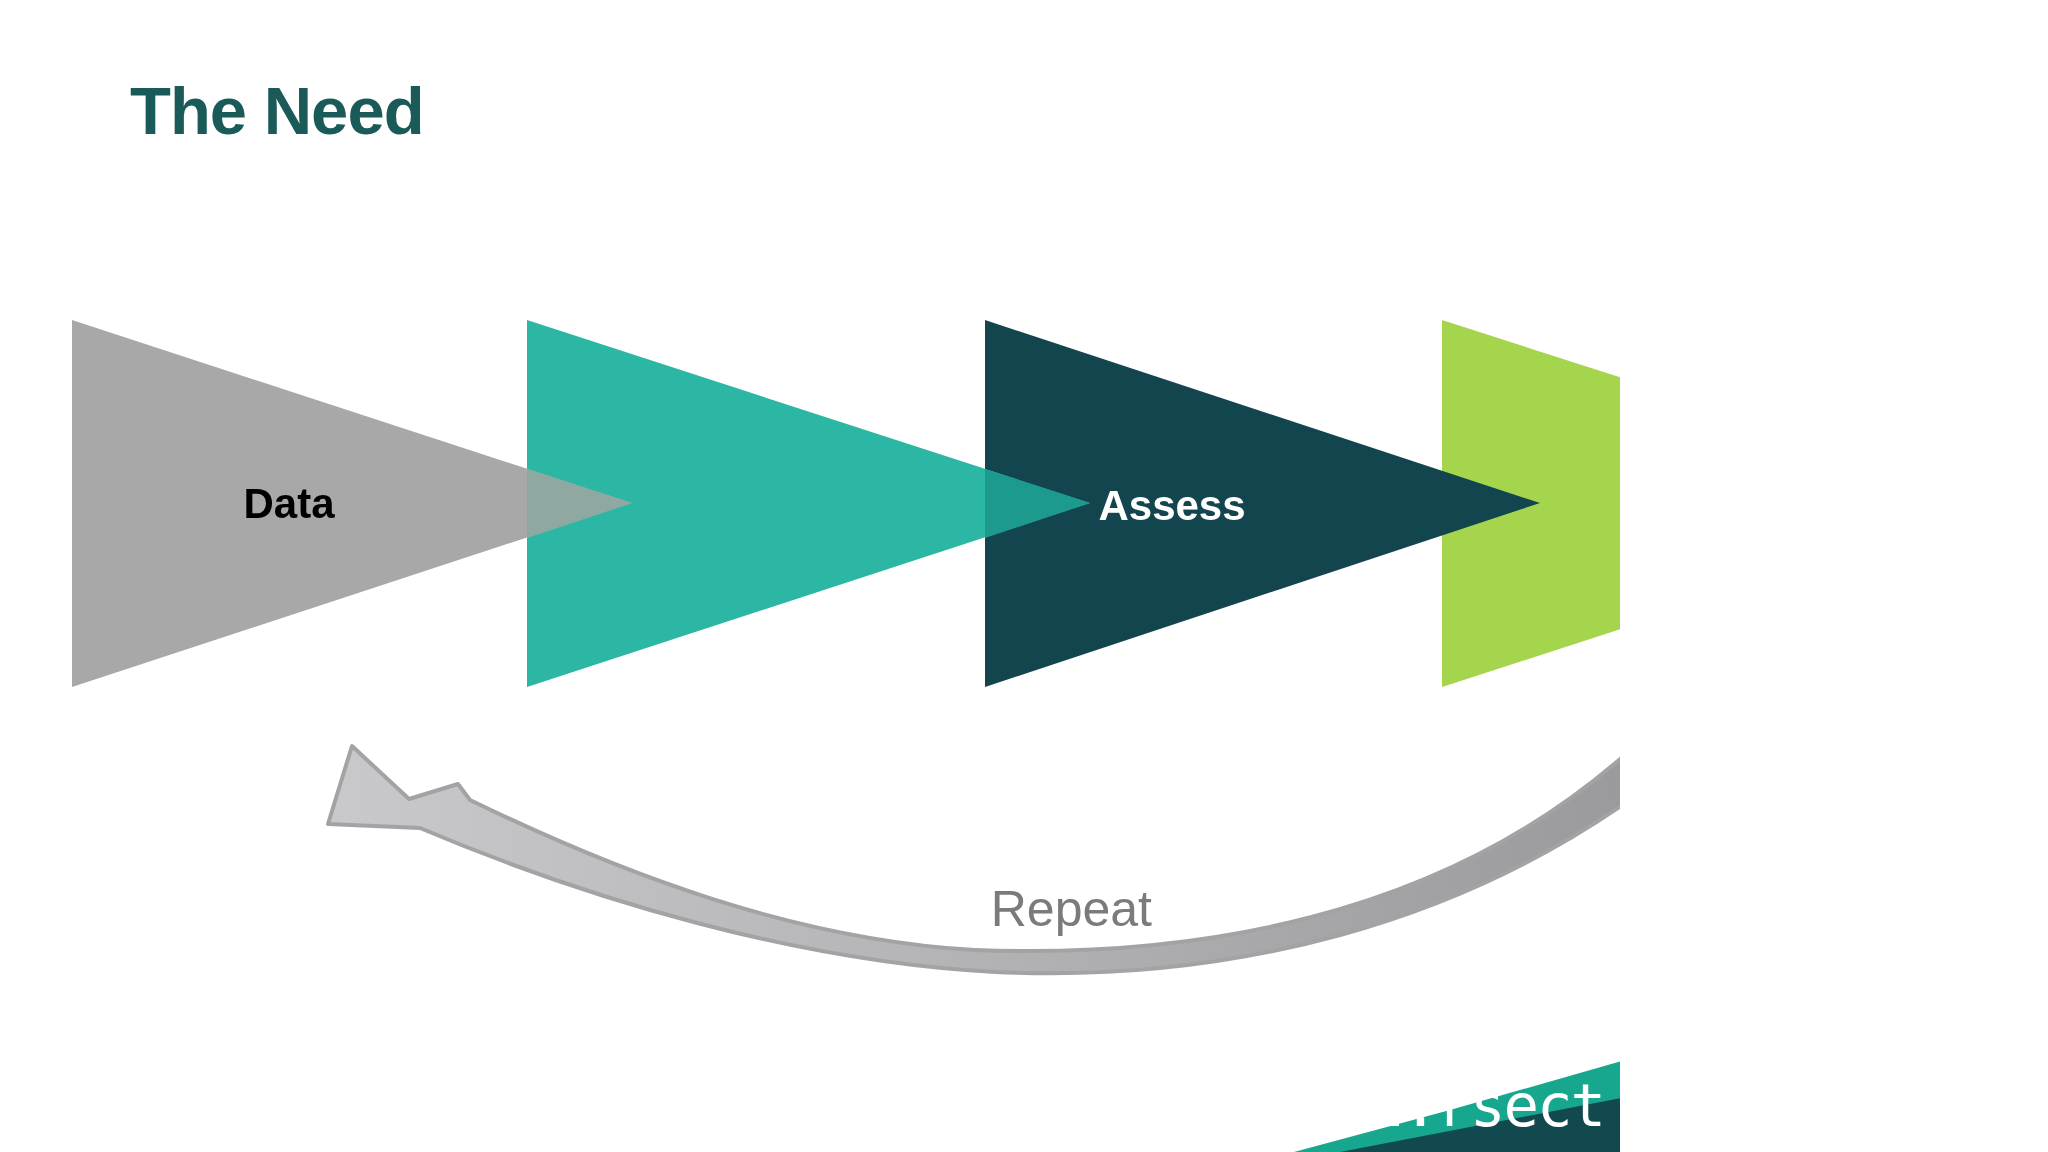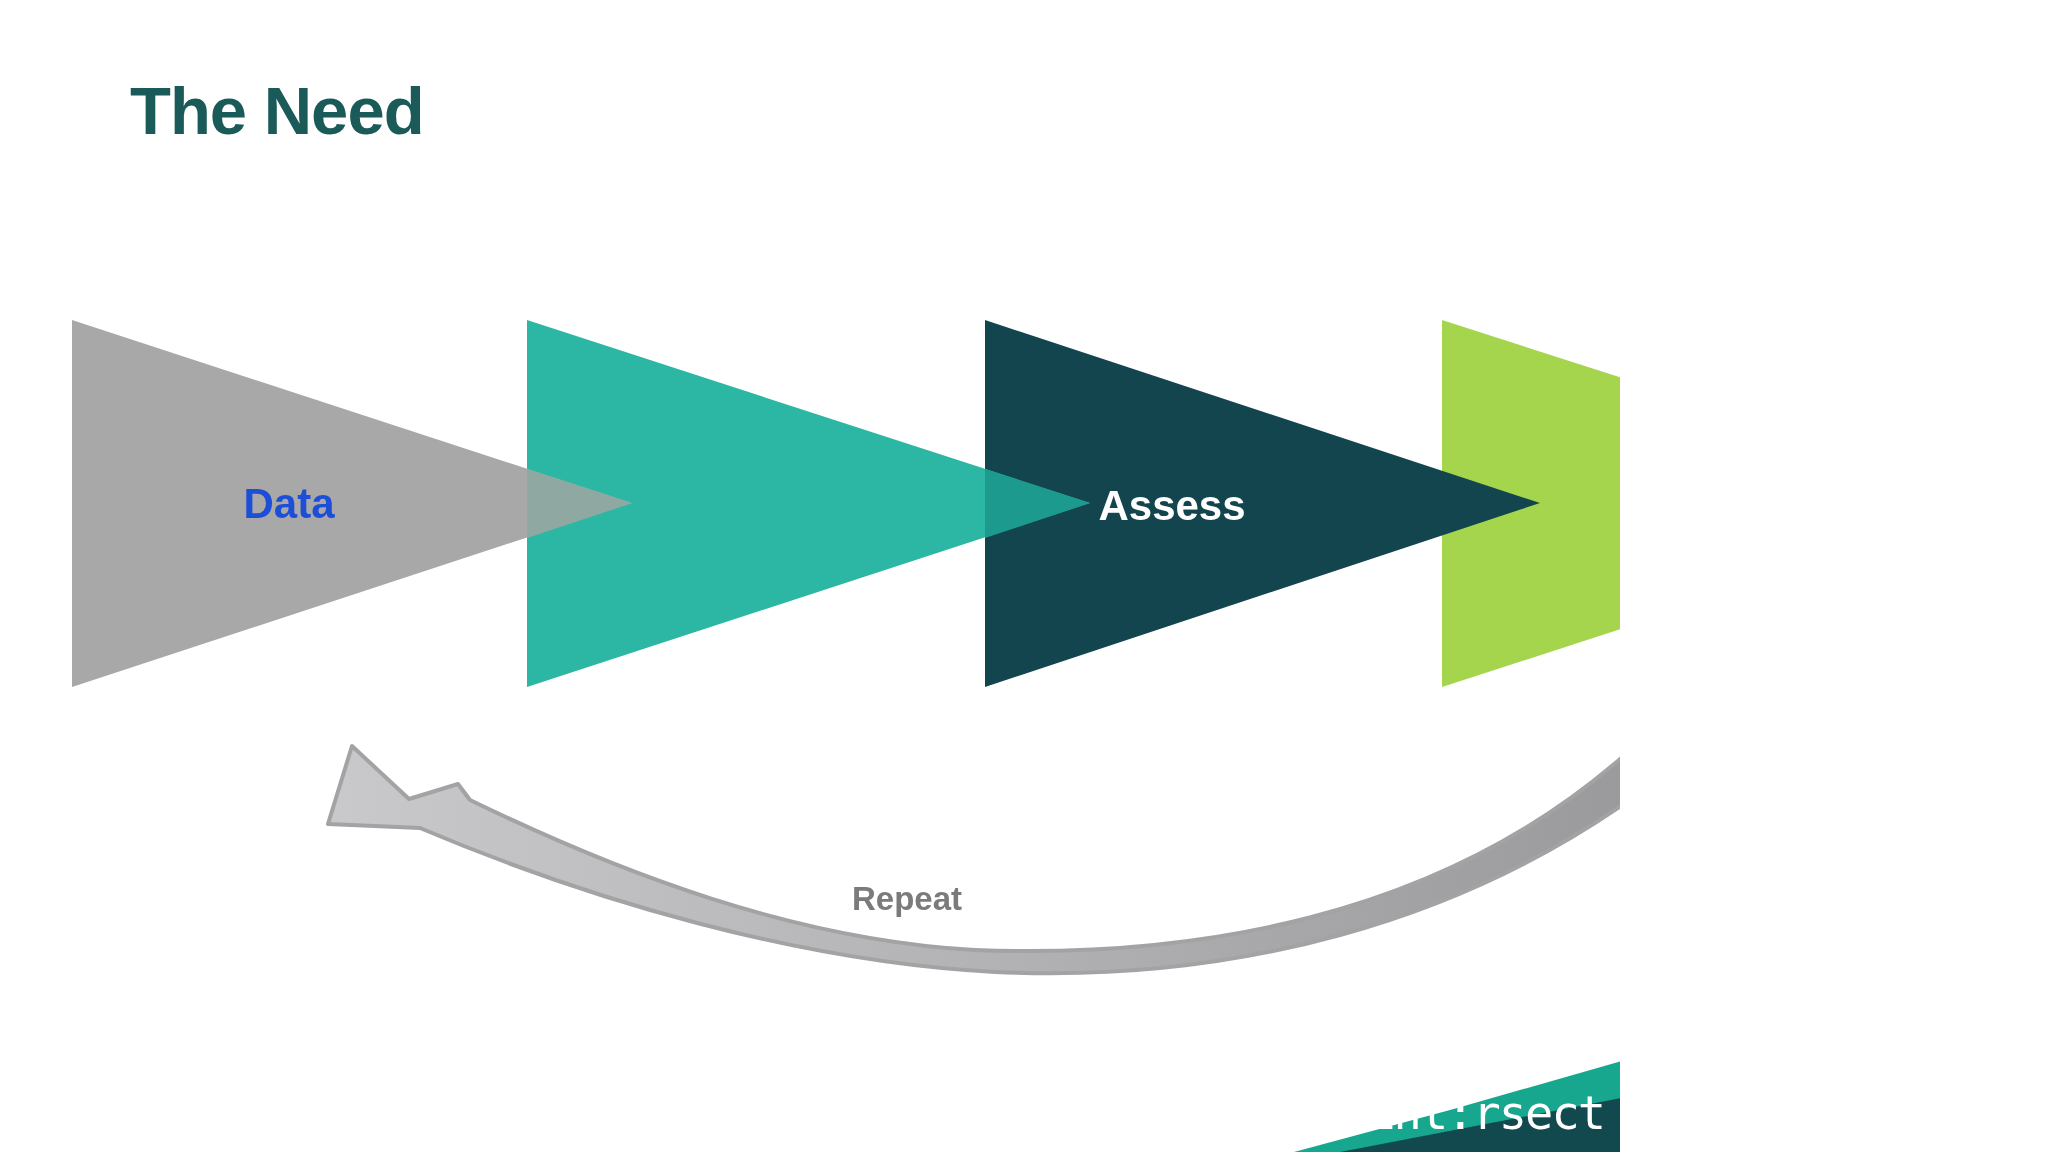--- a/index.html
+++ b/index.html
@@ -33,31 +33,31 @@
     font-size: 42px;
     line-height: 50px;
     white-space: nowrap;
   }
   .step-label .line { display: block; }
   .repeat-label {
     position: absolute;
     left: 852px;
     top: 880px;
     width: 300px;
-    text-align: left;
-    font-size: 33px;
-    font-weight: 700;
+    text-align: right;
+    font-size: 50px;
+    font-weight: 400;
     color: #7c7b7c;
   }
   .logo-text {
     position: absolute;
     right: 16px;
     bottom: 12px;
     font-family: "DejaVu Sans Mono", monospace;
-    font-size: 47px;
+    font-size: 59px;
     font-weight: 400;
     letter-spacing: -2px;
     color: #ffffff;
     white-space: nowrap;
   }
 </style>
 </head>
 <body>
 
 <div class="stage">
@@ -94,21 +94,21 @@
              Z" fill="url(#arrowGrad)" stroke-width="4" stroke-linejoin="round" stroke="#a3a2a4"></path>
 
     <polygon points="1294,1152 1450,1110 1650,1053 1813,1015 1858,1050 1892,1152" fill="#17a78f"></polygon>
     <polygon points="1851,1053 1988,890 1915,1012" fill="#bcdf75"></polygon>
     <polygon points="1915,1012 1988,890 2048,856 2048,1040" fill="#a5d44d"></polygon>
     <polygon points="1340,1152 2048,1016 2048,1152" fill="#11494f"></polygon>
   </svg>
 
   <div class="page-title" style="color: rgb(26, 90, 88);">The Need</div>
 
-  <div class="step-label" style="left: 119px; top: 479px; color: #1d4ed8;">
+  <div class="step-label" style="left: 119px; top: 479px; color: #000000;">
     <span class="line">Data</span>
   </div>
 
   <div class="step-label" style="left: 541px; top: 456px; color: rgb(255, 255, 255);">
   </div>
 
   <div class="step-label" style="left: 1002px; top: 481px; color: rgb(255, 255, 255);">
     <span class="line">Assess</span>
   </div>
 

